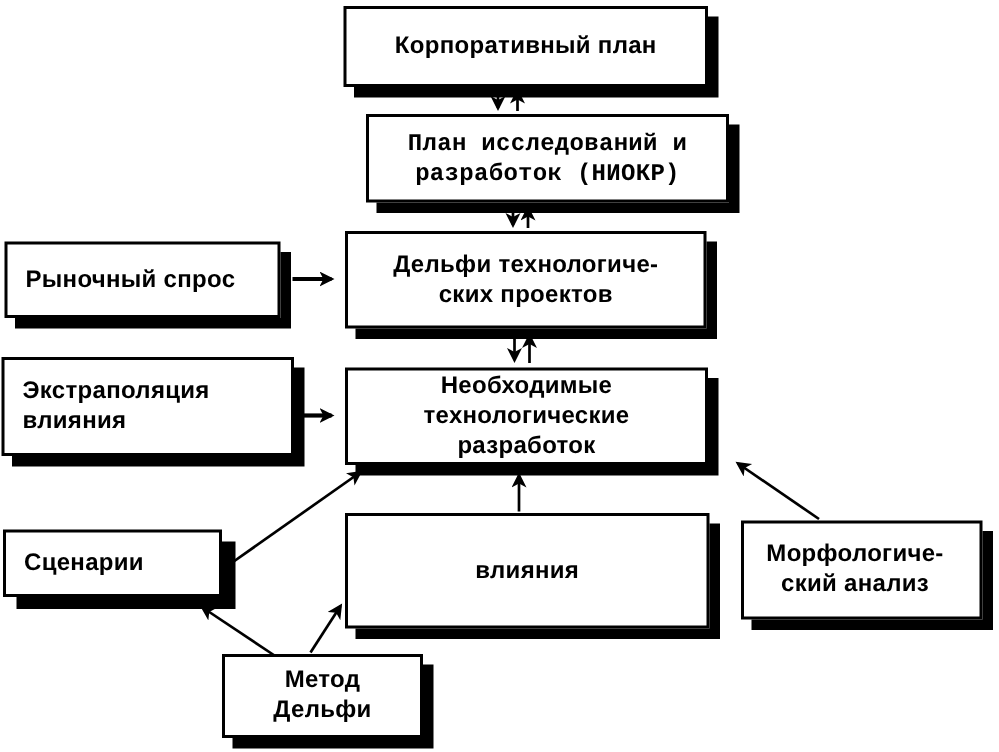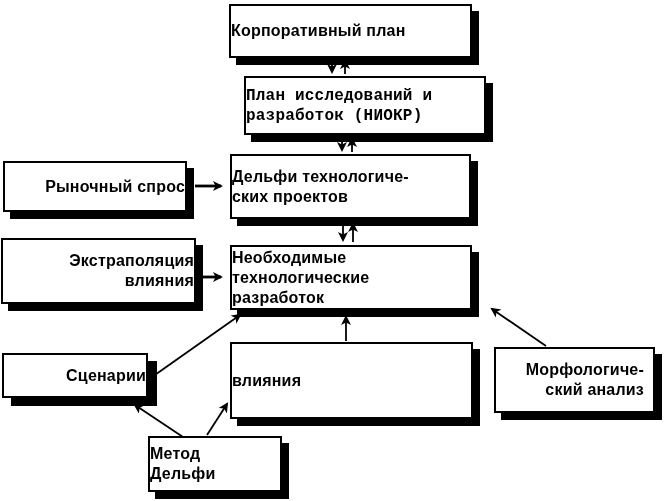--- a/index.html
+++ b/index.html
@@ -25,22 +25,22 @@
     flex-direction: column;
     justify-content: center;
     font-weight: bold;
     font-size: 16px;
     line-height: 20px;
     color: #000000;
     z-index: 1;
     letter-spacing: 0.2px;
   }
   .node .ln { display: block; white-space: nowrap; }
-  .node.center { align-items: flex-start; text-align: center; }
-  .node.left   { align-items: flex-end; text-align: left; padding-left: 12px; }
+  .node.center { align-items: center; text-align: center; }
+  .node.left   { align-items: flex-start; text-align: left; padding-left: 12px; }
   .node.right  { align-items: flex-end; text-align: right; padding-right: 9px; }
   .node.shadow-lg { box-shadow: 9px 8px 0 #000000; }
 
   svg.arrows {
     position: absolute;
     left: 0; top: 0;
     width: 666px;
     height: 501px;
     z-index: 5;
     pointer-events: none;
@@ -51,21 +51,21 @@
 
   
   #n-corporate  { left: 229px; top: 4px;   width: 243px; height: 54px; }
   #n-rnd        { left: 244px; top: 76px;  width: 242px; height: 59px; font-family: Liberation Mono, monospace; }
   #n-selection  { left: 230px; top: 154px; width: 241px; height: 65px; }
   #n-required   { left: 230px; top: 245px; width: 242px; height: 65px; }
   #n-market     { left: 3px;   top: 161px; width: 184px; height: 51px; }
   #n-trend      { left: 1px;   top: 238px; width: 195px; height: 66px; }
   #n-scenarios  { left: 2px;   top: 353px; width: 146px; height: 45px; }
   #n-cross      { left: 230px; top: 342px; width: 243px; height: 77px; }
-  #n-morph      { left: 494px; top: 347px; width: 161px; height: 66px; }
+  #n-morph      { left: 494px; top: 347px; width: 161px; height: 66px; align-items: center; }
   #n-delphi     { left: 148px; top: 436px; width: 134px; height: 56px; }
 </style>
 </head>
 <body>
 
 <div class="canvas">
 
   <svg class="arrows" viewBox="0 0 666 501" xmlns="http://www.w3.org/2000/svg">
     <defs>
       <marker id="ah" markerUnits="userSpaceOnUse" markerWidth="12" markerHeight="12" refX="8" refY="5" orient="auto">

